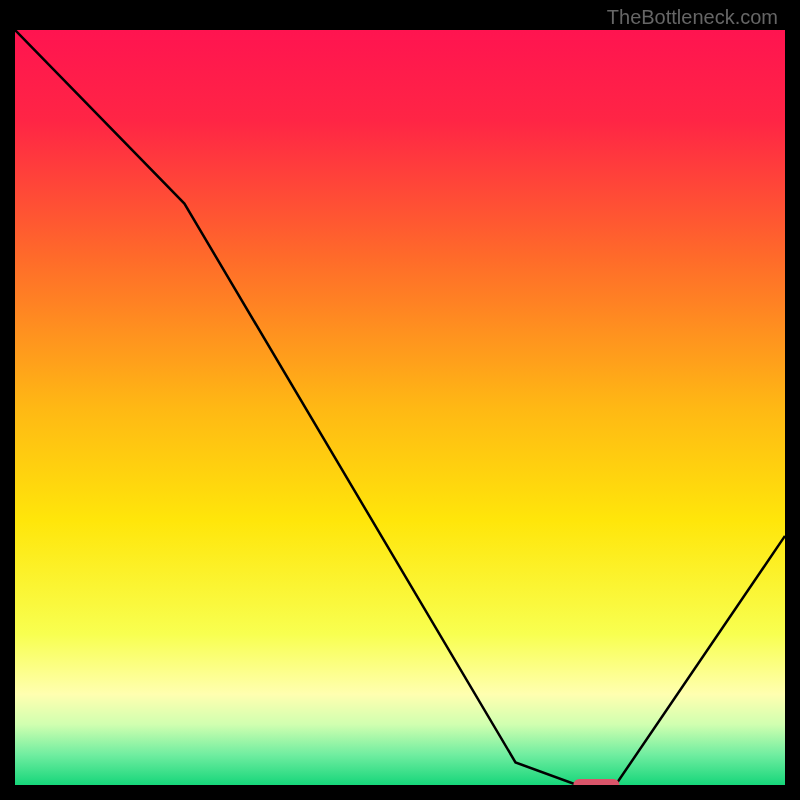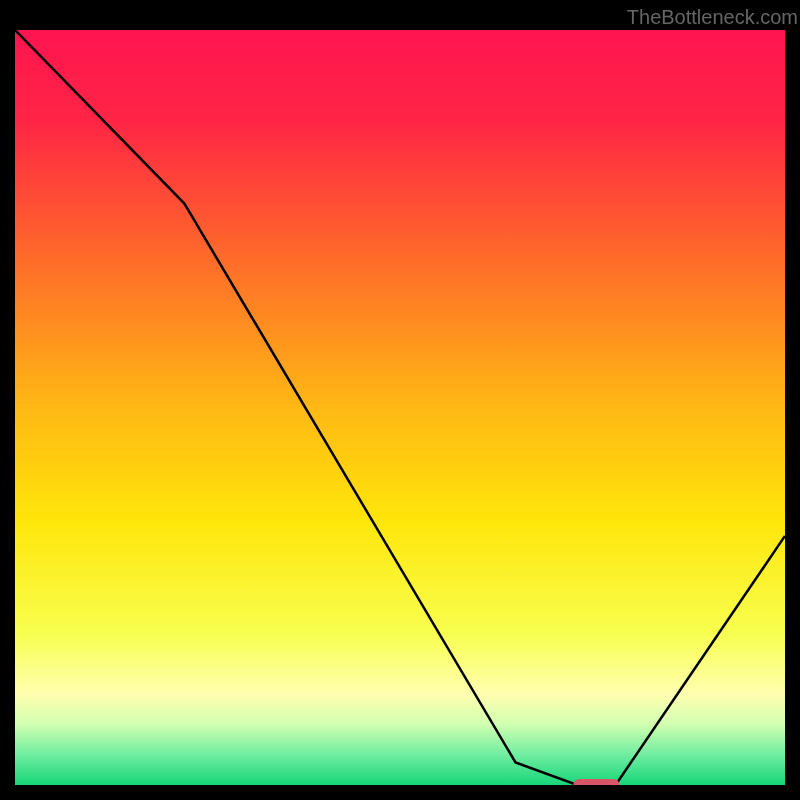--- a/index.html
+++ b/index.html
@@ -6,21 +6,21 @@
   body {
     width: 800px;
     height: 800px;
     background: #000;
     position: relative;
     font-family: Arial, sans-serif;
   }
   .watermark {
     position: absolute;
     top: 6px;
-    right: 2px;
+    right: 22px;
     color: #666;
     font-size: 20px;
     font-weight: normal;
     z-index: 10;
   }
   .plot-area {
     position: absolute;
     top: 30px;
     left: 15px;
     width: 770px;

